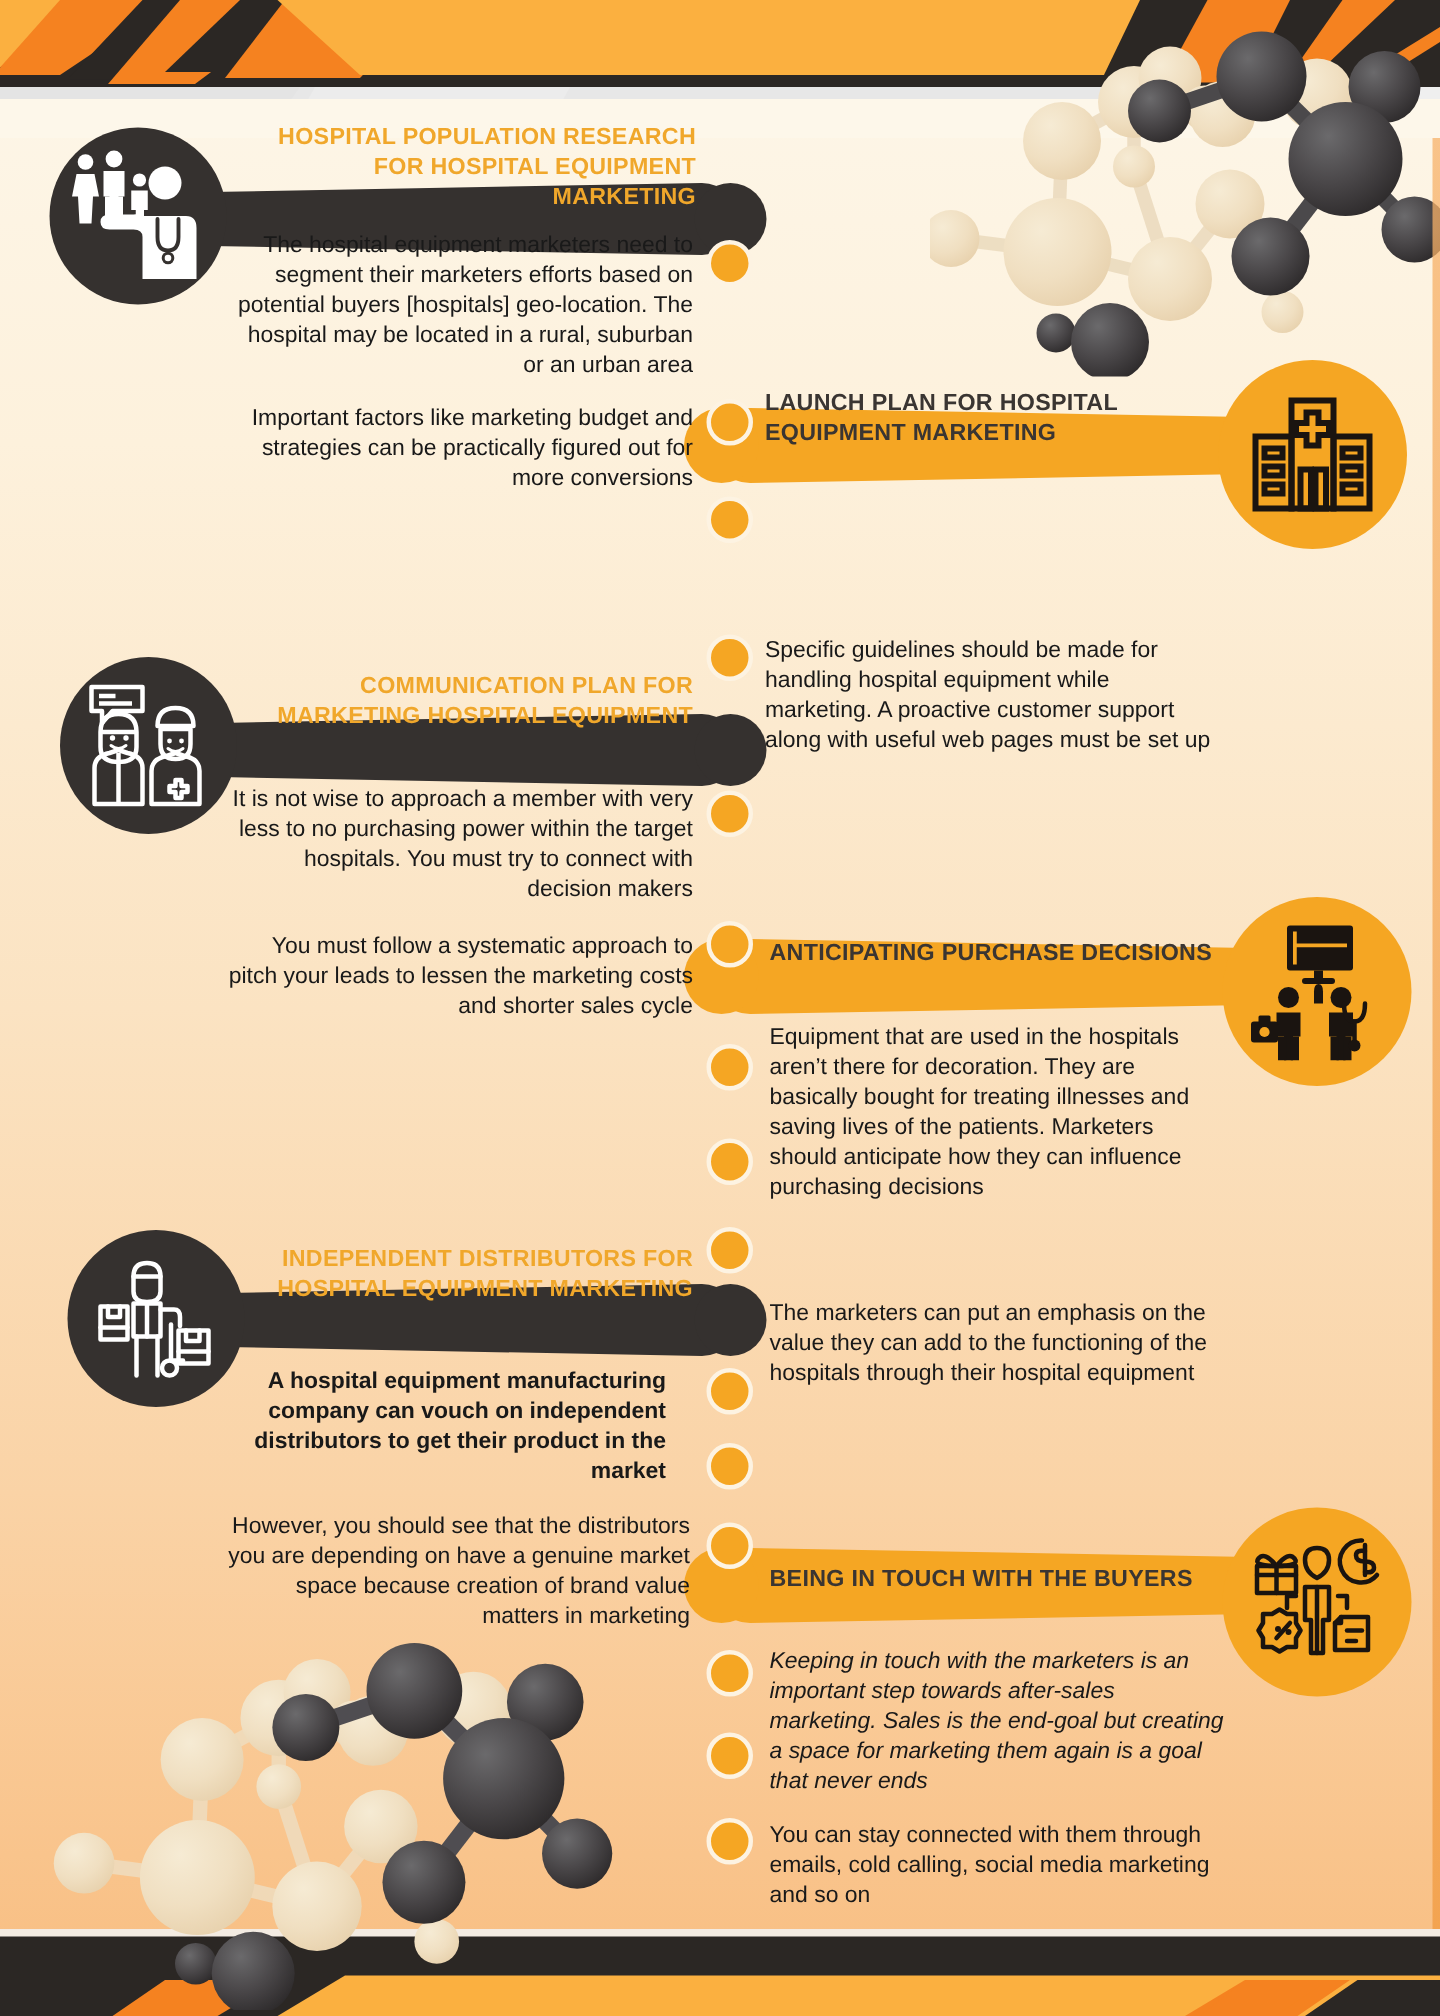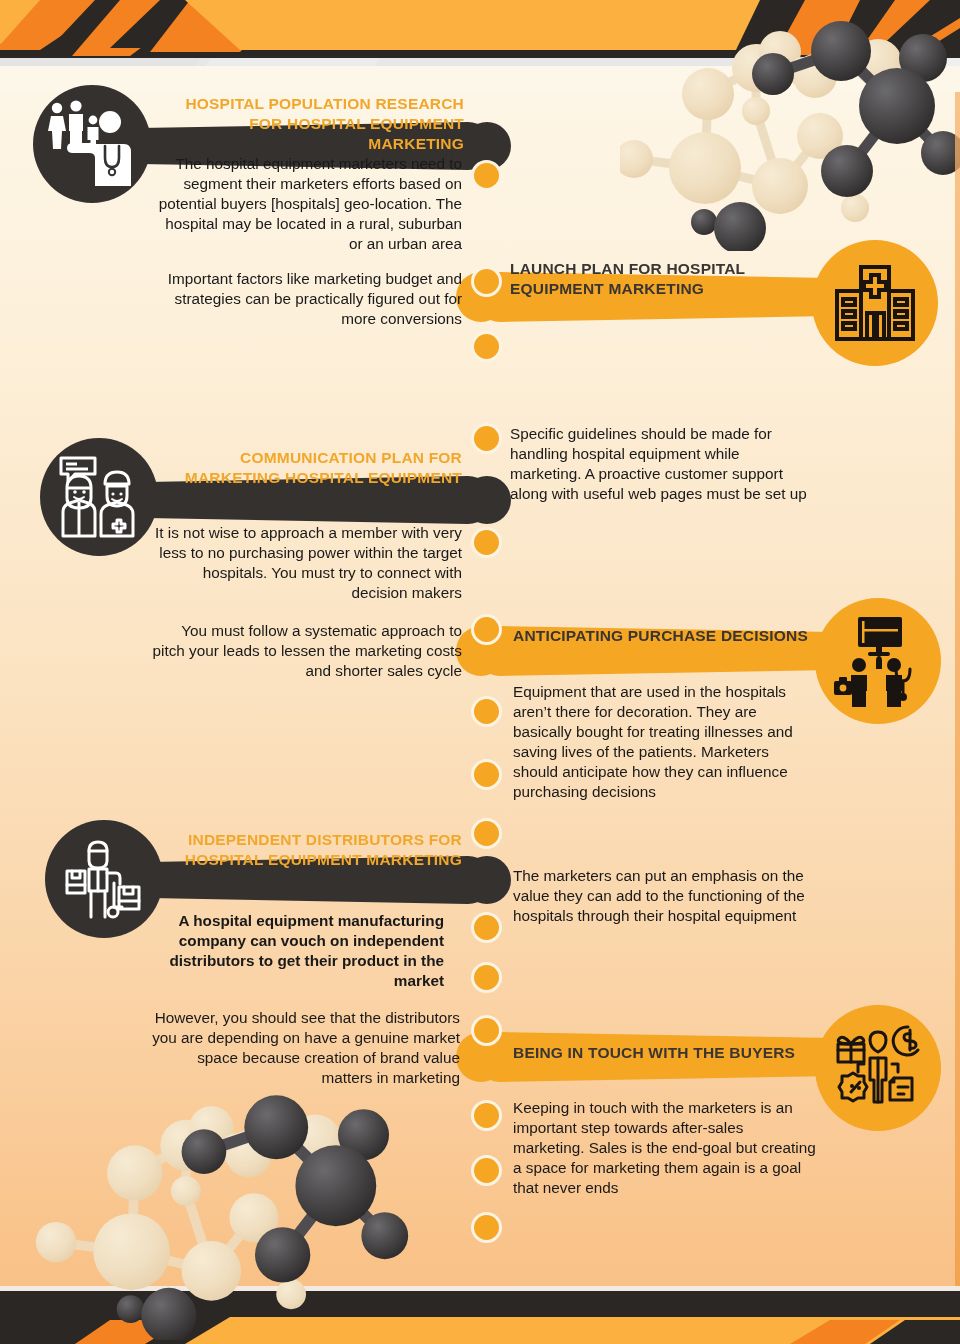--- a/index.html
+++ b/index.html
@@ -296,21 +296,21 @@
         <circle cx="64" cy="22" r="11"></circle>
         <path d="M50 44 h28 q7 0 7 8 v34 h-36 v-28 q0-5 -6 -5 h-16 q-6 0 -6 -5 t6 -5 h16 q7 0 7 -7 z"></path>
       </g>
       <g fill="none" stroke="#35312f" stroke-width="2.6" stroke-linecap="round">
         <path d="M59 46 v12 q0 9 7 9 t7 -9 v-12"></path>
       </g>
       <circle cx="66" cy="72" r="4.2" fill="#35312f"></circle>
       <circle cx="66" cy="72" r="2.2" fill="#ffffff"></circle>
     </svg>
   </div>
-  <div class="heading amber r" style="left:150px; top:94px; width:314px;">HOSPITAL POPULATION  RESEARCH FOR HOSPITAL EQUIPMENT MARKETING</div>
+  <div class="heading amber r" style="left:150px; top:82px; width:314px;">HOSPITAL POPULATION  RESEARCH FOR HOSPITAL EQUIPMENT MARKETING</div>
   <div class="para r" style="left:150px; top:154px; width:312px;">The hospital equipment marketers need to segment their marketers efforts based on potential buyers [hospitals] geo-location. The hospital may be located in a rural, suburban or an urban area</div>
   <div class="para r" style="left:150px; top:269px; width:312px;">Important factors like marketing budget and strategies can be practically figured out for more conversions</div>
 
   <div class="blob amber" style="left:812px; top:240px; width:126px; height:126px;">
     <svg width="84" height="80" viewBox="0 0 84 80">
       <g fill="none" stroke="#1a1410" stroke-width="4">
         <rect x="28" y="4" width="28" height="72"></rect>
         <rect x="4" y="28" width="24" height="48"></rect>
         <rect x="56" y="28" width="24" height="48"></rect>
         <path d="M38 12 h8 v7 h7 v8 h-7 v7 h-8 v-7 h-7 v-8 h7 z"></path>
@@ -460,15 +460,16 @@
         <line x1="64" y1="63" x2="74" y2="63"></line>
         <line x1="64" y1="70" x2="70" y2="70"></line>
       </g>
       <g fill="#1a1410">
         <circle cx="18" cy="62" r="2"></circle>
           <circle cx="25" cy="64" r="2"></circle>
       </g>
     </svg>
   </div>
   <div class="heading dark l" style="left:513px; top:1043px; width:300px;">BEING IN TOUCH WITH THE BUYERS</div>
-  <div class="para l" style="left:513px; top:1098px; width:305px;">Keeping in touch with the marketers is an important step towards after-sales marketing. Sales is the end-goal but creating a space for marketing them again is a goal that never ends</div>
+  <div class="para l" style="left:513px; top:1098px; width:305px;font-style:italic;">Keeping in touch with the marketers is an important step towards after-sales marketing. Sales is the end-goal but creating a space for marketing them again is a goal that never ends</div>
+  <div class="para l" style="left:513px; top:1214px; width:305px;">You can stay connected with them through emails, cold calling, social media marketing and so on</div>
 
 </div>
 
 </body></html>

